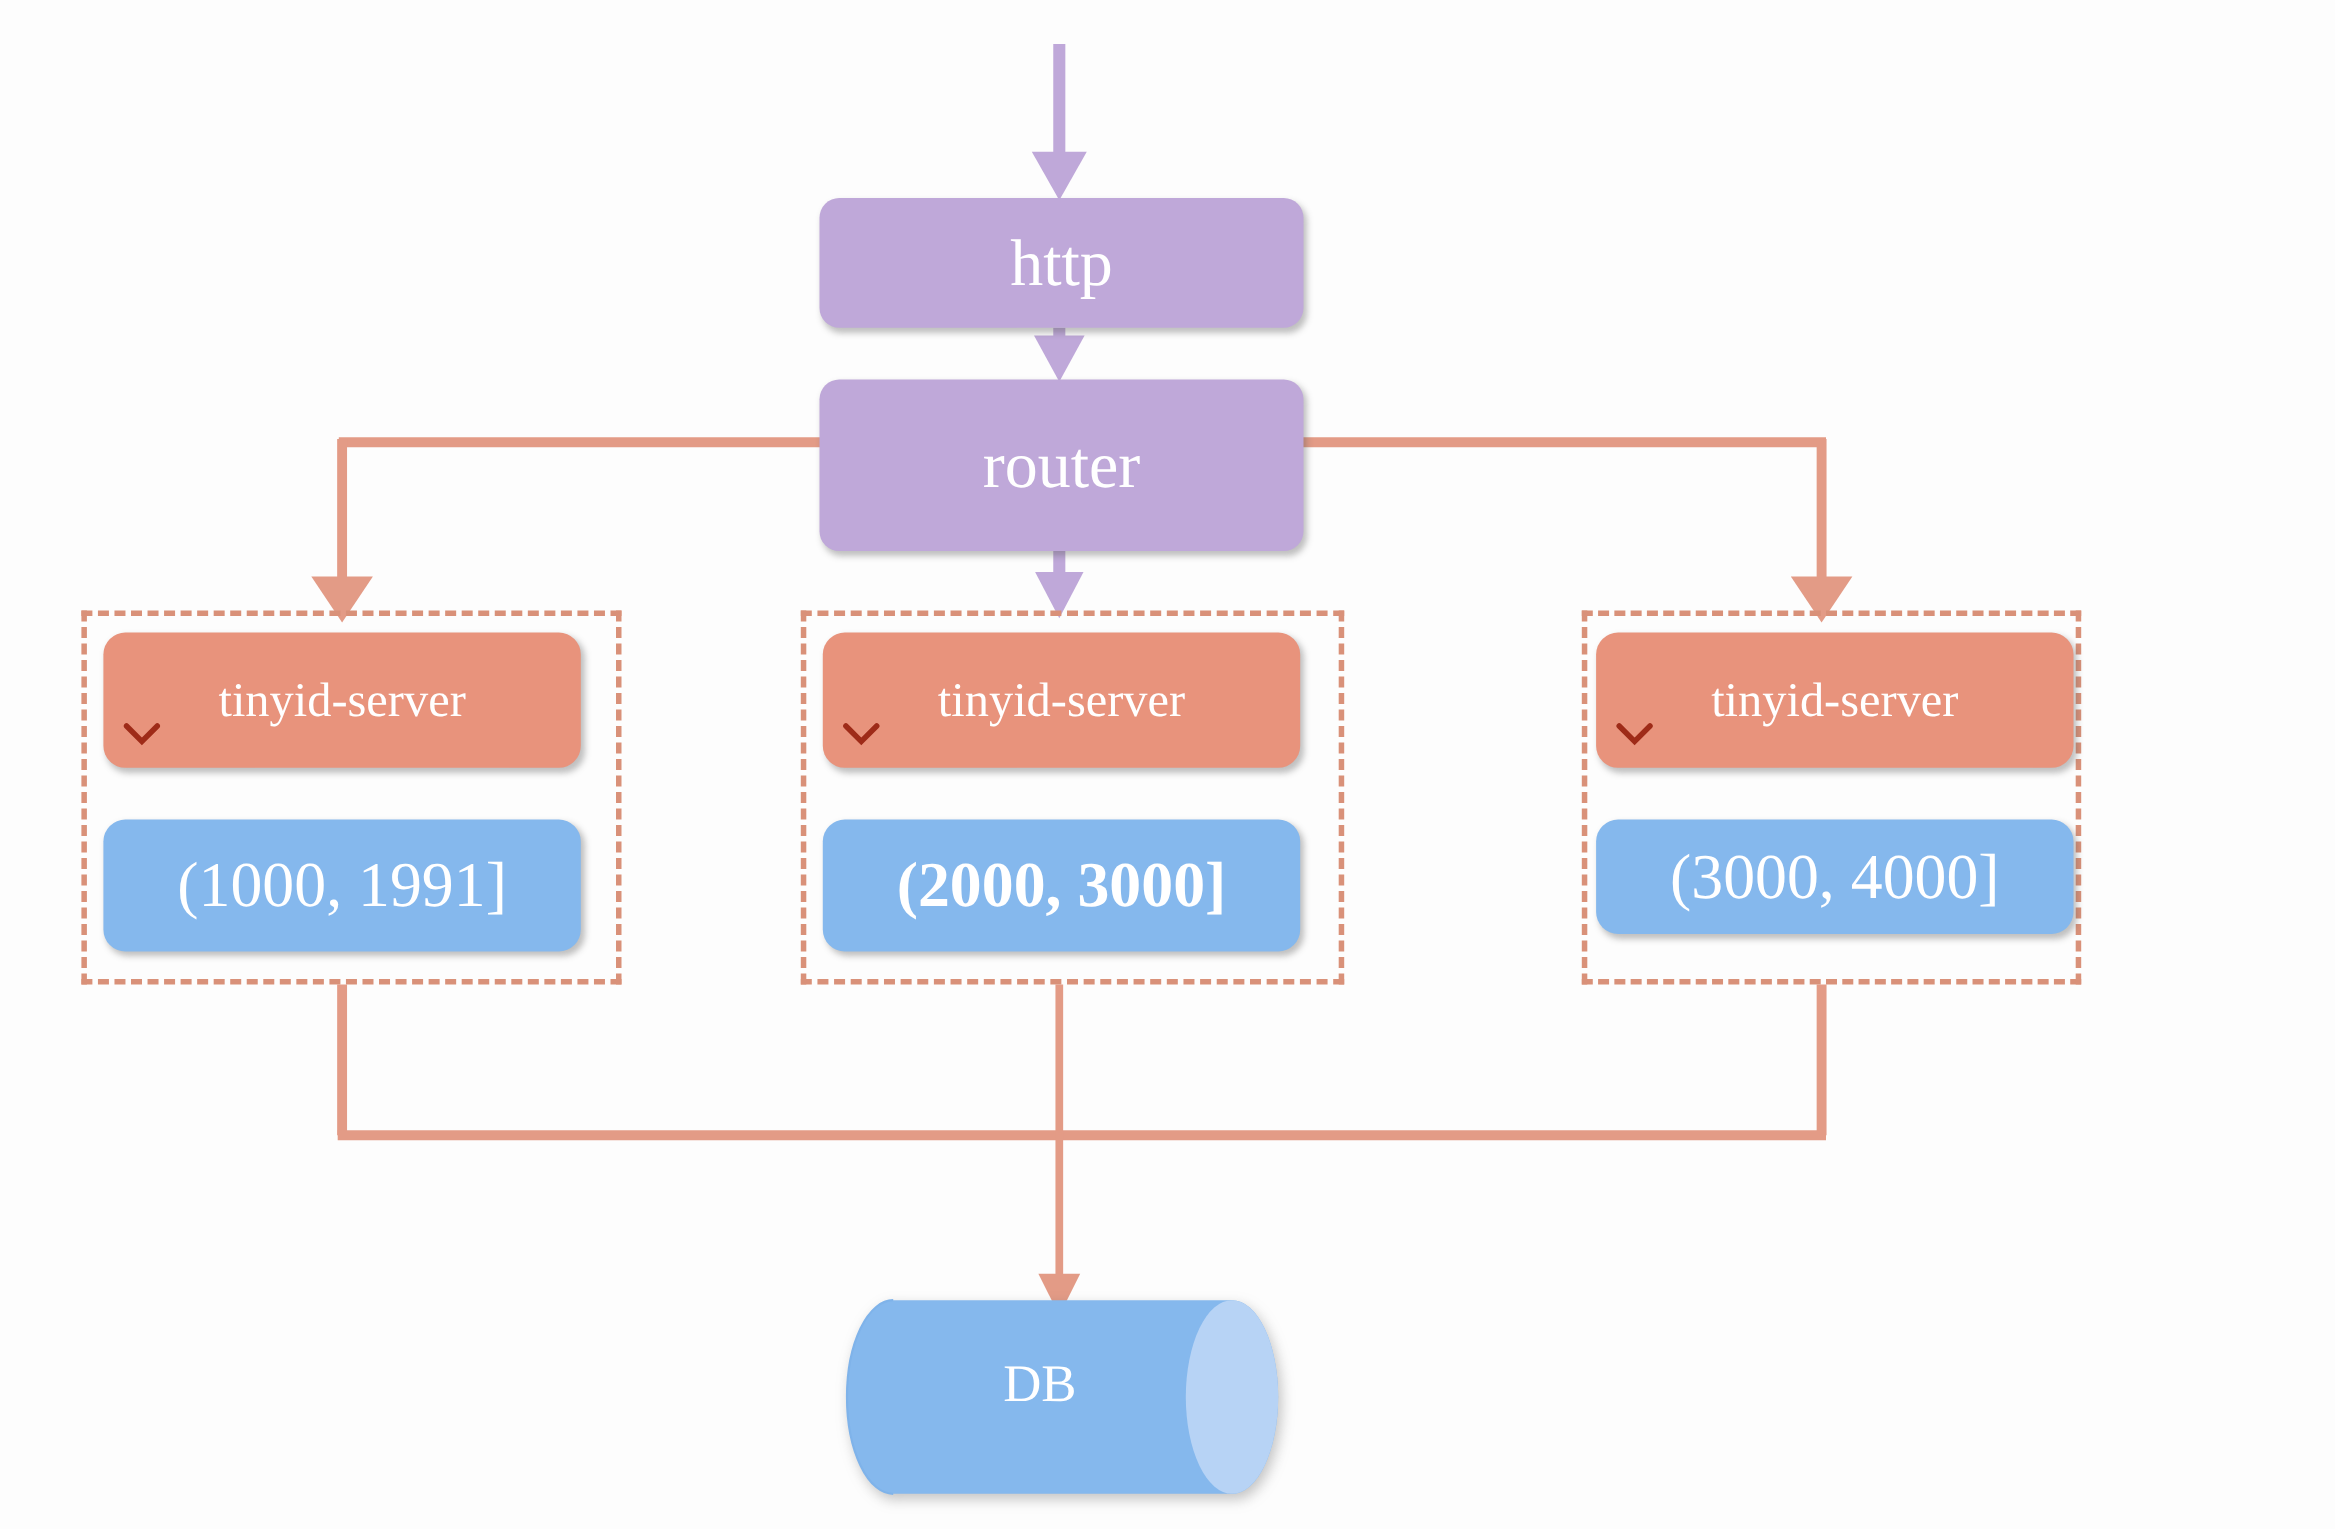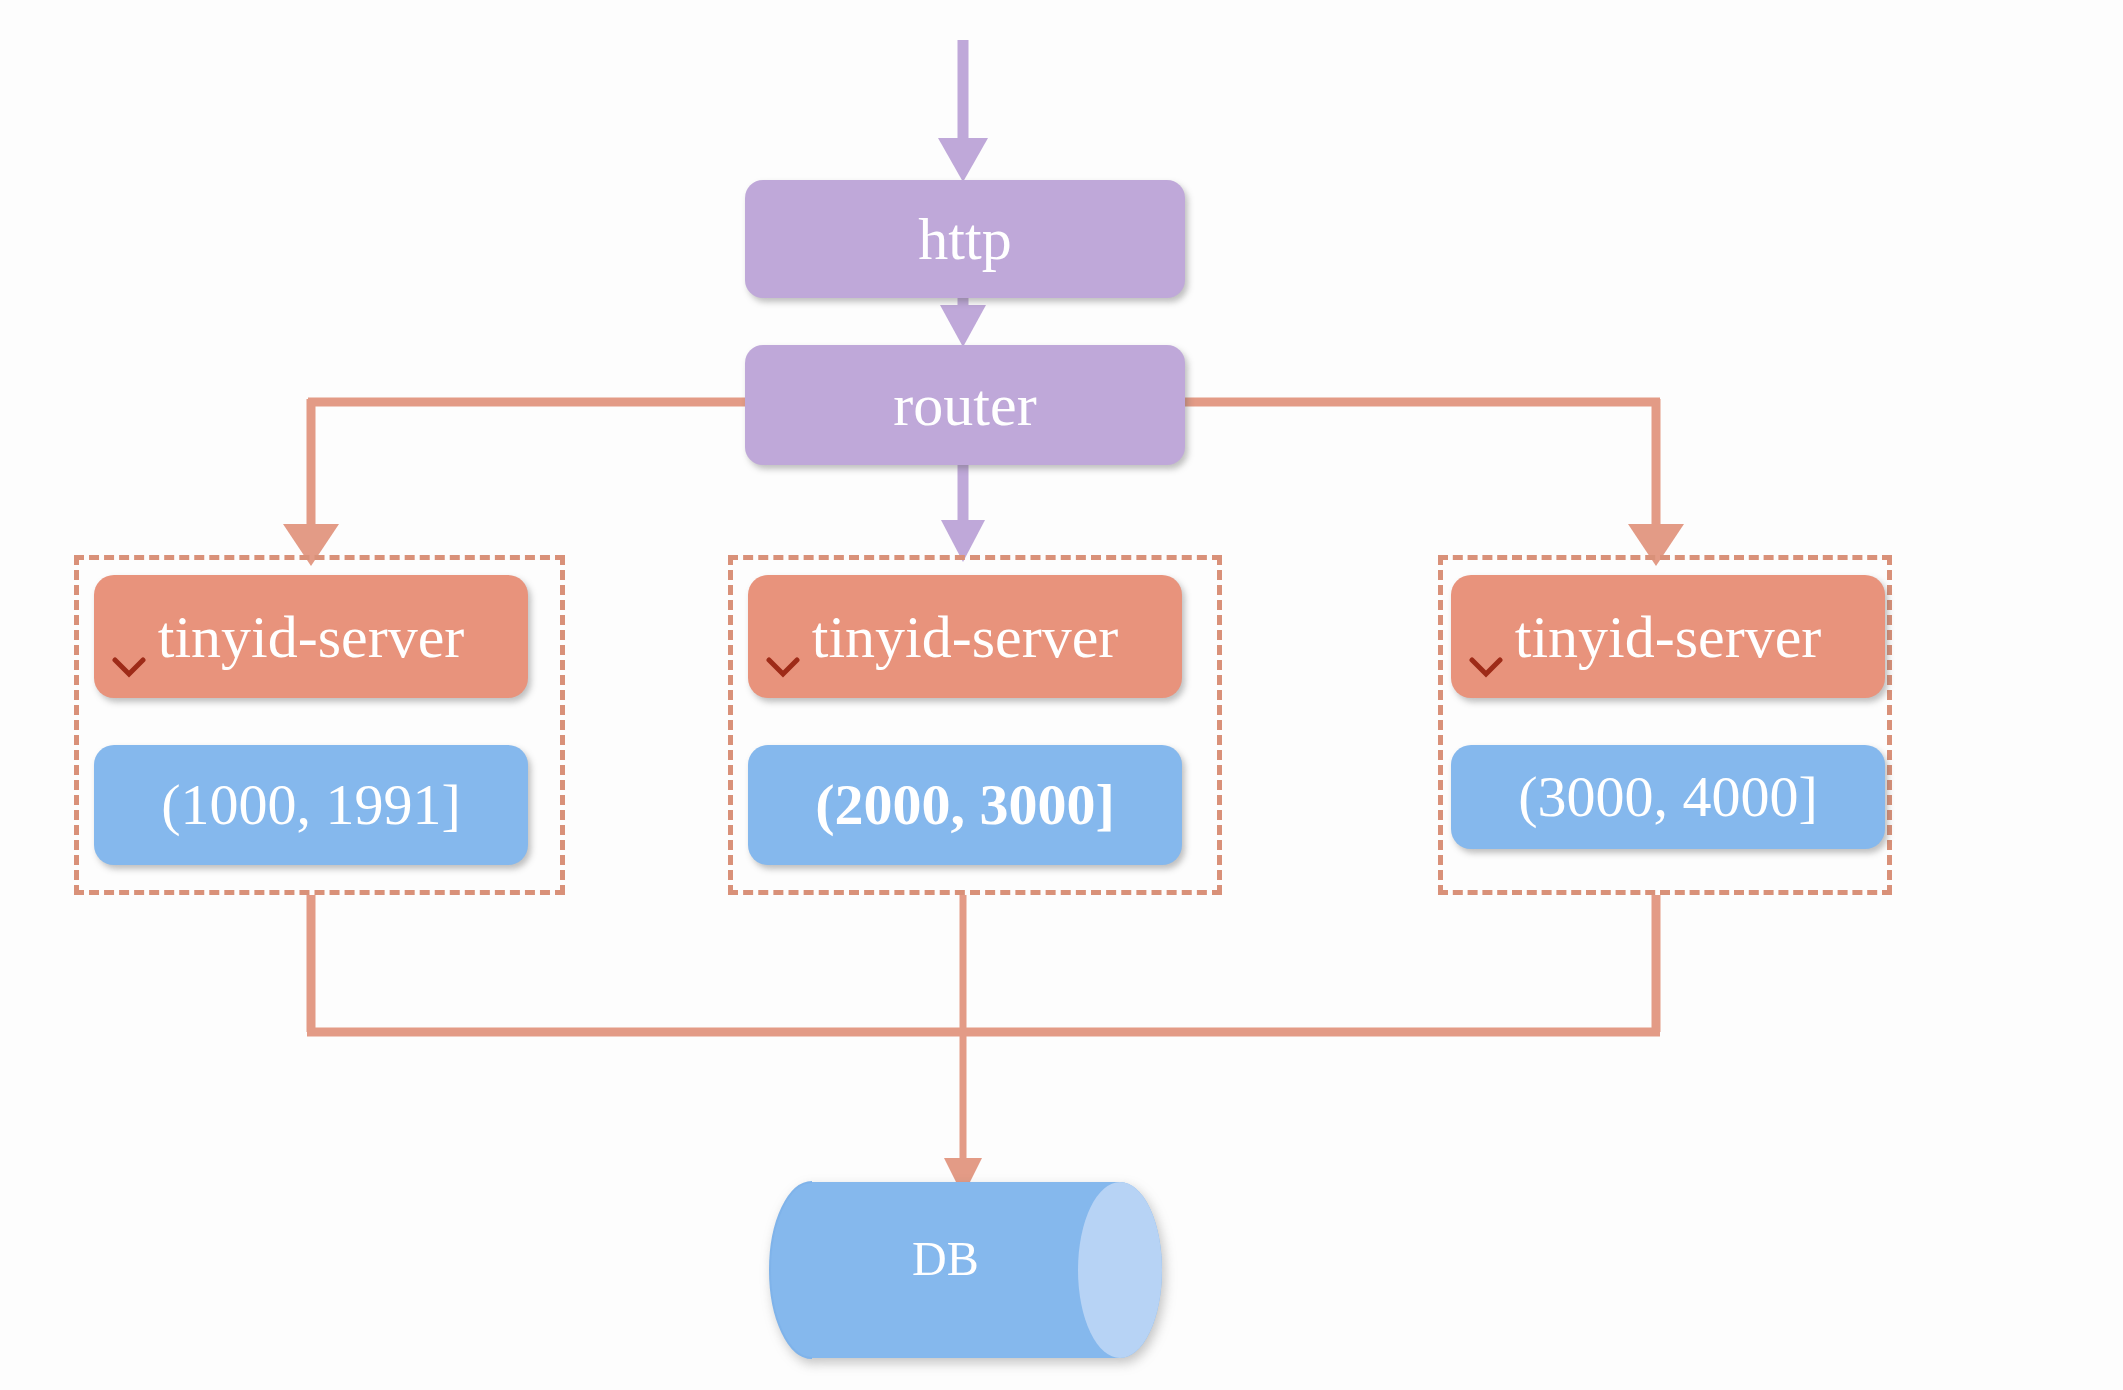--- a/index.html
+++ b/index.html
@@ -45,21 +45,21 @@
     white-space: nowrap;
   }
 
   .node-purple {
     background: #bfa8d9;
     font-size: 60px;
   }
 
   .node-salmon {
     background: #e8937c;
-    font-size: 60px;
+    font-size: 44px;
     border-radius: 20px;
   }
 
   .node-blue {
     background: #85b8ed;
     font-size: 58px;
     border-radius: 20px;
   }
 
   
@@ -134,21 +134,21 @@
       <polygon points="944,1158 982,1158 963,1196" fill="#e39b86"></polygon>
     </g>
   </svg>
 
   <div style="position:absolute; left:940px; top:40px; width:46px; height:142px; z-index:1;"></div>
 
   <div class="node node-purple" style="left:745px; top:180px; width:440px; height:118px;">
     <span>http</span>
   </div>
 
-  <div class="node node-purple" style="left:745px; top:345px; width:440px; height:120px;">
+  <div class="node node-purple" style="left:745px; top:345px; width:440px; height:156px;">
     <span>router</span>
   </div>
 
   <div class="group-box" style="left:74px; top:555px; width:491px; height:340px;"></div>
 
   <div class="node node-salmon" style="left:94px; top:575px; width:434px; height:123px;">
     <span>tinyid-server</span>
   </div>
   <svg class="chevron-mark" style="left:112px; top:655px;" viewBox="0 0 34 24">
     <path d="M3 5 L17 19 L31 5" fill="none" stroke="#9e2b18" stroke-width="5" stroke-linecap="round"></path>

